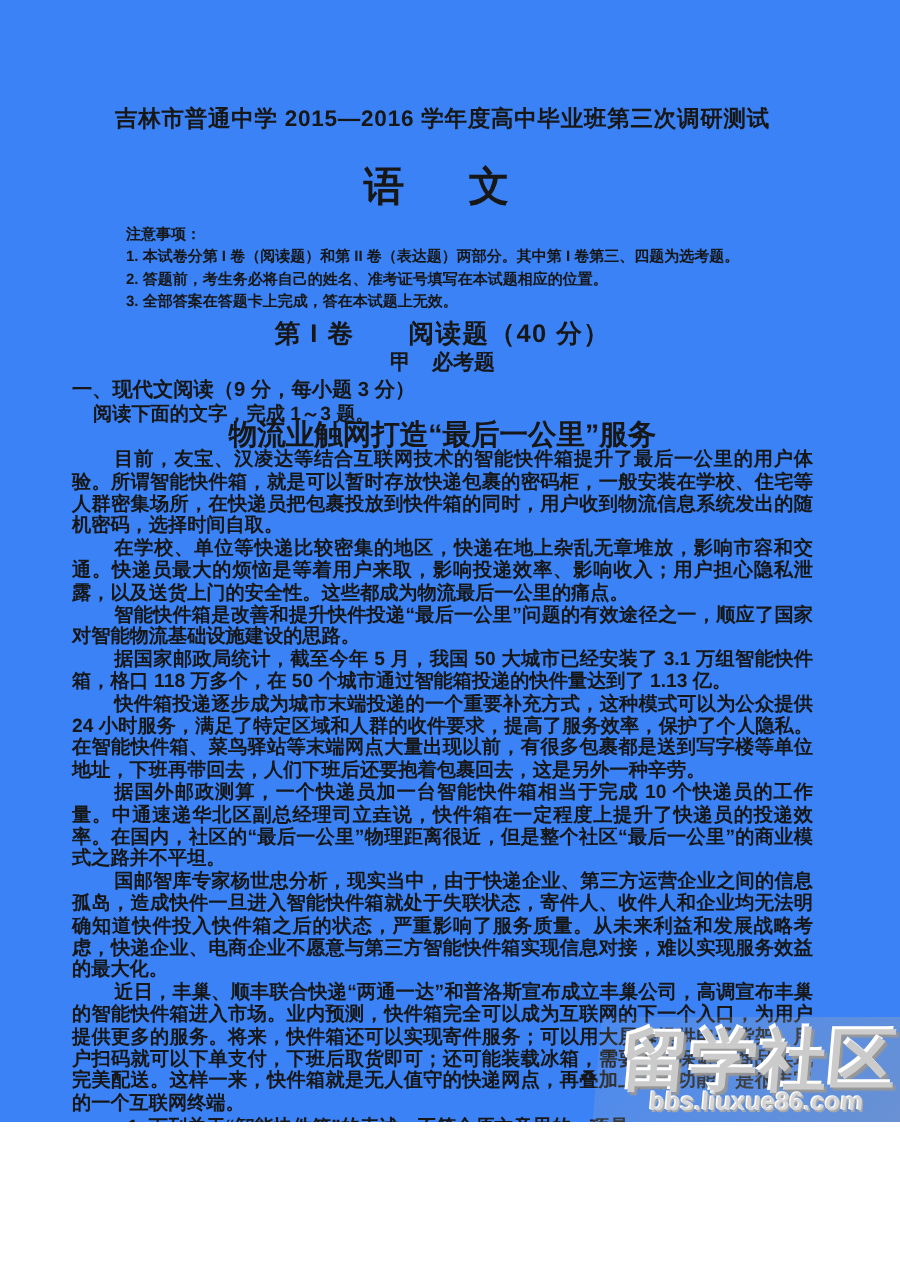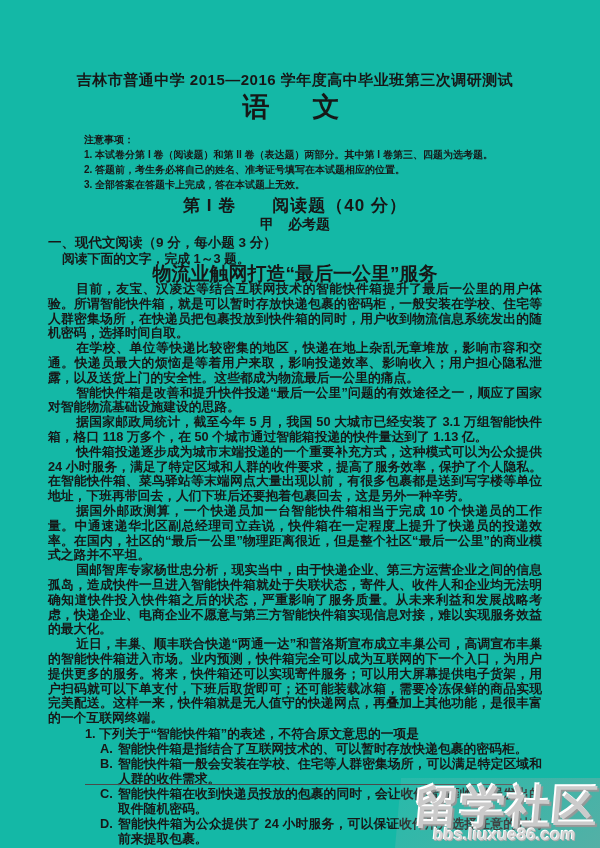--- a/index.html
+++ b/index.html
@@ -1,20 +1,20 @@
 <!DOCTYPE html>
 <html><head>
 <meta charset="utf-8">
 <style>
   html, body { margin: 0; padding: 0; background: #ffffff; }
   .doc {
     position: relative;
     width: 600px;
-    height: 848px;
-    background: #14b8a6;
+    height: 748px;
+    background: #3b82f6;
     overflow: hidden;
     font-family: "Liberation Sans", "DejaVu Sans", sans-serif;
     color: #171717;
     font-weight: 700;
   }
   .content {
     position: absolute;
     left: 48px;
     top: 70px;
     width: 494px;
@@ -22,21 +22,21 @@
   .header-title {
     text-align: center;
     font-size: 15px;
     line-height: 19px;
     letter-spacing: 0.5px;
   }
   .subject-title {
     text-align: center;
     font-size: 27px;
     line-height: 33px;
-    margin-top: 2px;
+    margin-top: 19px;
     letter-spacing: 8px;
   }
   .notice { margin-top: 8px; margin-left: 36px; }
   .notice-label, .notice-item {
     font-size: 10px;
     line-height: 15px;
   }
   .volume-heading {
     text-align: center;
     font-size: 17px;

